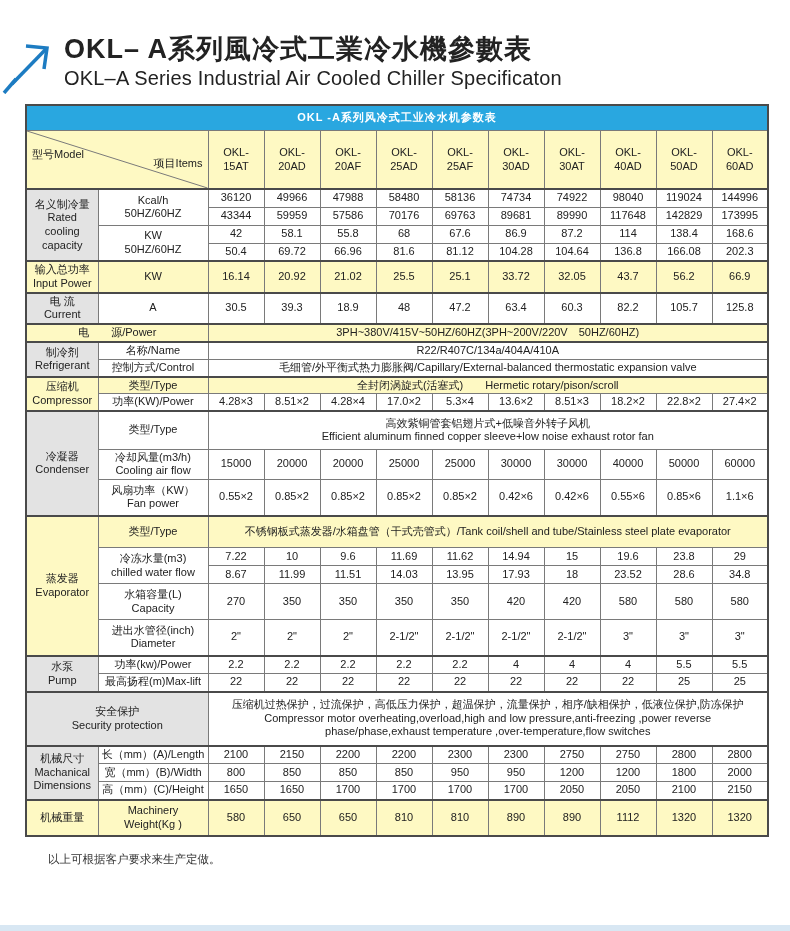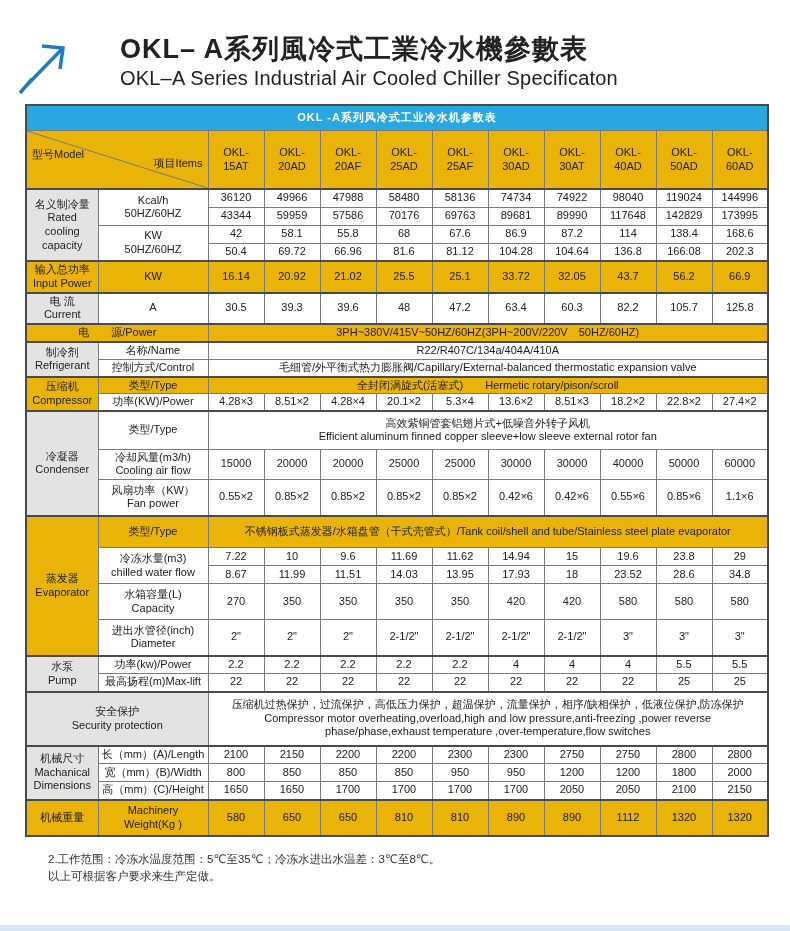--- a/index.html
+++ b/index.html
@@ -2,21 +2,21 @@
 <html><head>
 <meta charset="utf-8">
 <style>
   html,body{margin:0;padding:0;}
   body{
     width:790px;height:931px;position:relative;overflow:hidden;
     background:#ffffff;color:#222;
     font-family:"Liberation Sans","DejaVu Sans",sans-serif;
   }
   
-  .header{display:flex;align-items:flex-start;padding:34px 0 0 16px;gap:40px;}
+  .header{display:flex;align-items:flex-start;padding:34px 0 0 0;}
   .logo{flex:0 0 auto;margin:4px 8px 0 0;}
   .t-zh{font-size:27px;font-weight:bold;letter-spacing:1px;line-height:1.15;}
   .t-en{font-size:20px;margin-top:2px;letter-spacing:0.2px;}
   
   table.spec{
     border-collapse:collapse;table-layout:fixed;
     margin:10px 0 0 25px;width:741px;
     border:2px solid #4a4a4a;
     padding-left:23px;
   }
@@ -26,21 +26,21 @@
     font-size:11px;line-height:1.25;
     padding:1px 2px;white-space:pre-line;
     overflow:hidden;
   }
   th.caption{
     background:#29a7e0;color:#ffffff;
     font-size:15px;font-weight:bold;height:22px;letter-spacing:1px;
     border:1px solid #2a8fc0;
   }
   td.lab{background:#e3e3e3;}
-  tr.shade > td{background:#eab308;}
+  tr.shade > td{background:#fef9c3;}
   tr.sec > td{border-top:2px solid #4a4a4a;}
   tr.h15{height:15px} tr.h18{height:18px} tr.h23{height:23px}
   tr.h31{height:16px} tr.h32{height:32px} tr.h36{height:36px}
   tr.h38{height:38px} tr.h54{height:54px}
   
   td.corner{position:relative;padding:0;}
   td.corner svg.diag{position:absolute;left:0;top:0;width:100%;height:100%;}
   td.corner .cm{position:absolute;left:5px;top:42%;transform:translateY(-50%);}
   td.corner .ci{position:absolute;right:5px;top:58%;transform:translateY(-50%);}
   
@@ -186,21 +186,21 @@
         <td>56.2</td>
         <td>66.9</td>
       </tr>
 
   <tr class="h31 sec">
     <td class="lab">电 流
 Current</td>
     <td>A</td>
   <td>30.5</td>
         <td>39.3</td>
-        <td>39.6</td>
+        <td>18.9</td>
         <td>48</td>
         <td>47.2</td>
         <td>63.4</td>
         <td>60.3</td>
         <td>82.2</td>
         <td>105.7</td>
         <td>125.8</td>
       </tr>
 
   <tr class="h18 sec shade">
@@ -223,35 +223,35 @@
     <td class="lab" rowspan="2">压缩机
 Compressor</td>
     <td>类型/Type</td>
     <td colspan="10">全封闭涡旋式(活塞式)　　Hermetic rotary/pison/scroll</td>
   </tr>
   <tr class="h31">
     <td>功率(KW)/Power</td>
   <td>4.28×3</td>
         <td>8.51×2</td>
         <td>4.28×4</td>
-        <td>20.1×2</td>
+        <td>17.0×2</td>
         <td>5.3×4</td>
         <td>13.6×2</td>
         <td>8.51×3</td>
         <td>18.2×2</td>
         <td>22.8×2</td>
         <td>27.4×2</td>
       </tr>
 
   <tr class="h38 sec">
     <td class="lab" rowspan="3">冷凝器
 Condenser</td>
     <td>类型/Type</td>
     <td colspan="10">高效紫铜管套铝翅片式+低噪音外转子风机
-Efficient aluminum finned copper sleeve+low sleeve external rotor fan</td>
+Efficient aluminum finned copper sleeve+low noise exhaust rotor fan</td>
   </tr>
   <tr class="h31">
     <td>冷却风量(m3/h)
 Cooling air flow</td>
   <td>15000</td>
         <td>20000</td>
         <td>20000</td>
         <td>25000</td>
         <td>25000</td>
         <td>30000</td>
@@ -428,17 +428,16 @@
         <td>890</td>
         <td>890</td>
         <td>1112</td>
         <td>1320</td>
         <td>1320</td>
       </tr>
   </tbody>
 </table>
 
 <div class="notes">
-    <div>　　2.工作范围：冷冻水温度范围：5℃至35℃；冷冻水进出水温差：3℃至8℃。</div>
     <div>　　以上可根据客户要求来生产定做。</div>
   </div>
 
 <div class="bottom-strip"></div>
 
 </body></html>

